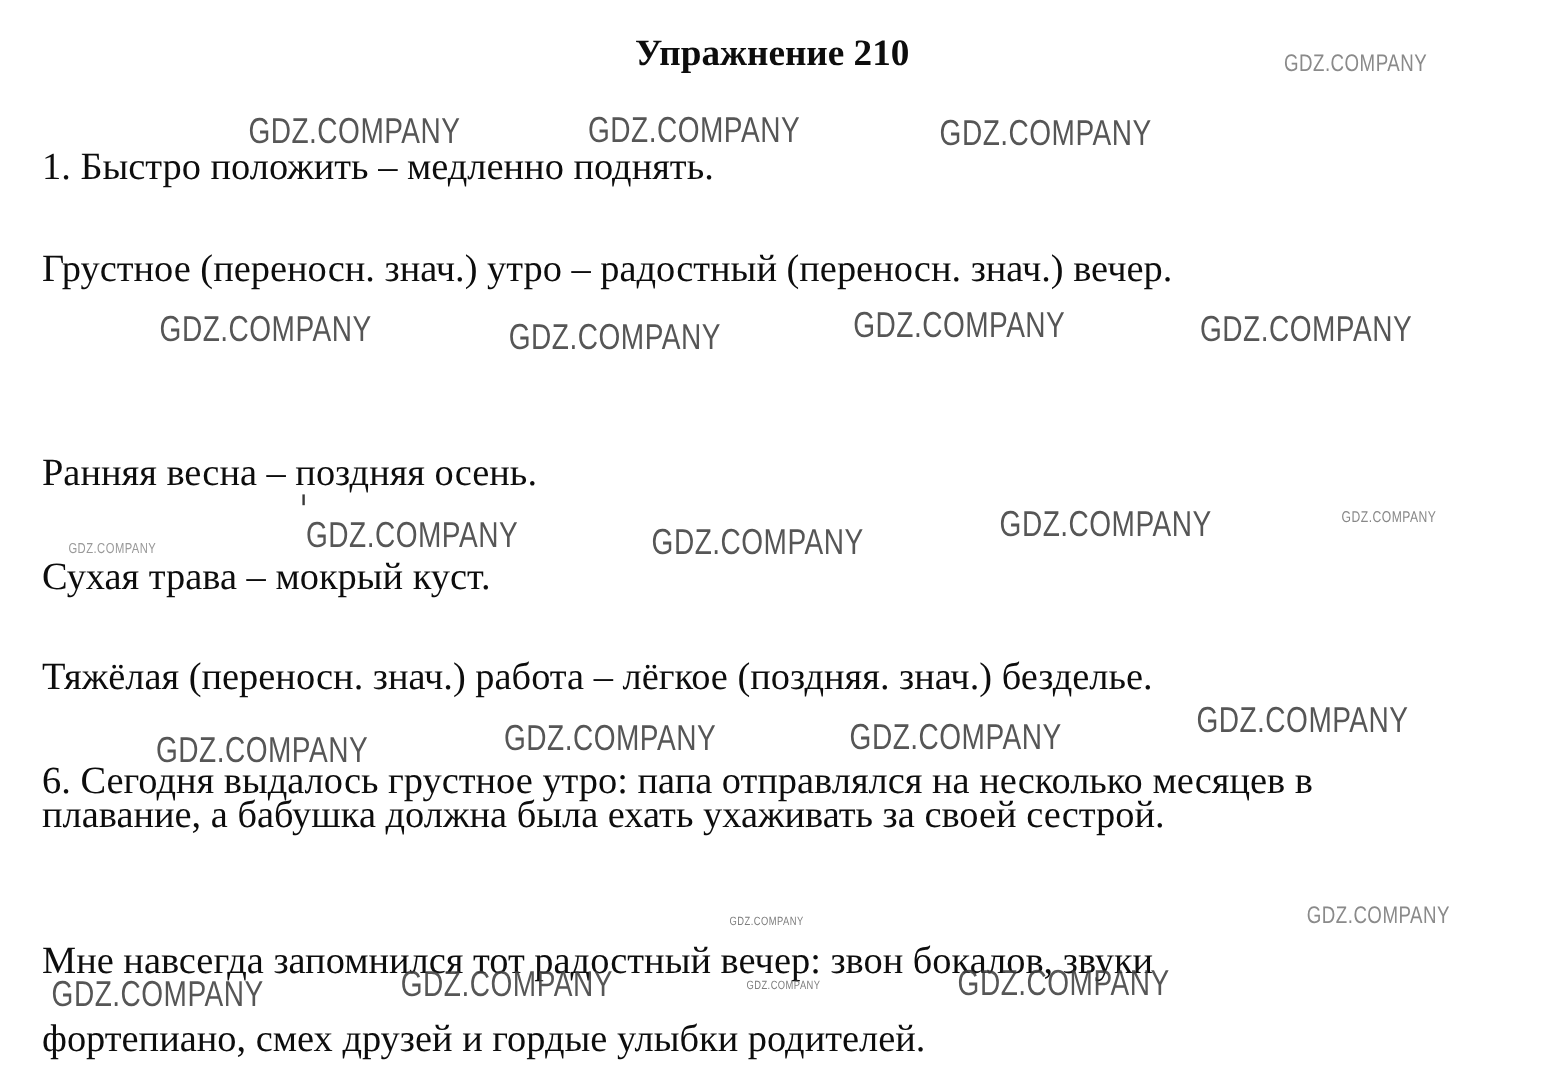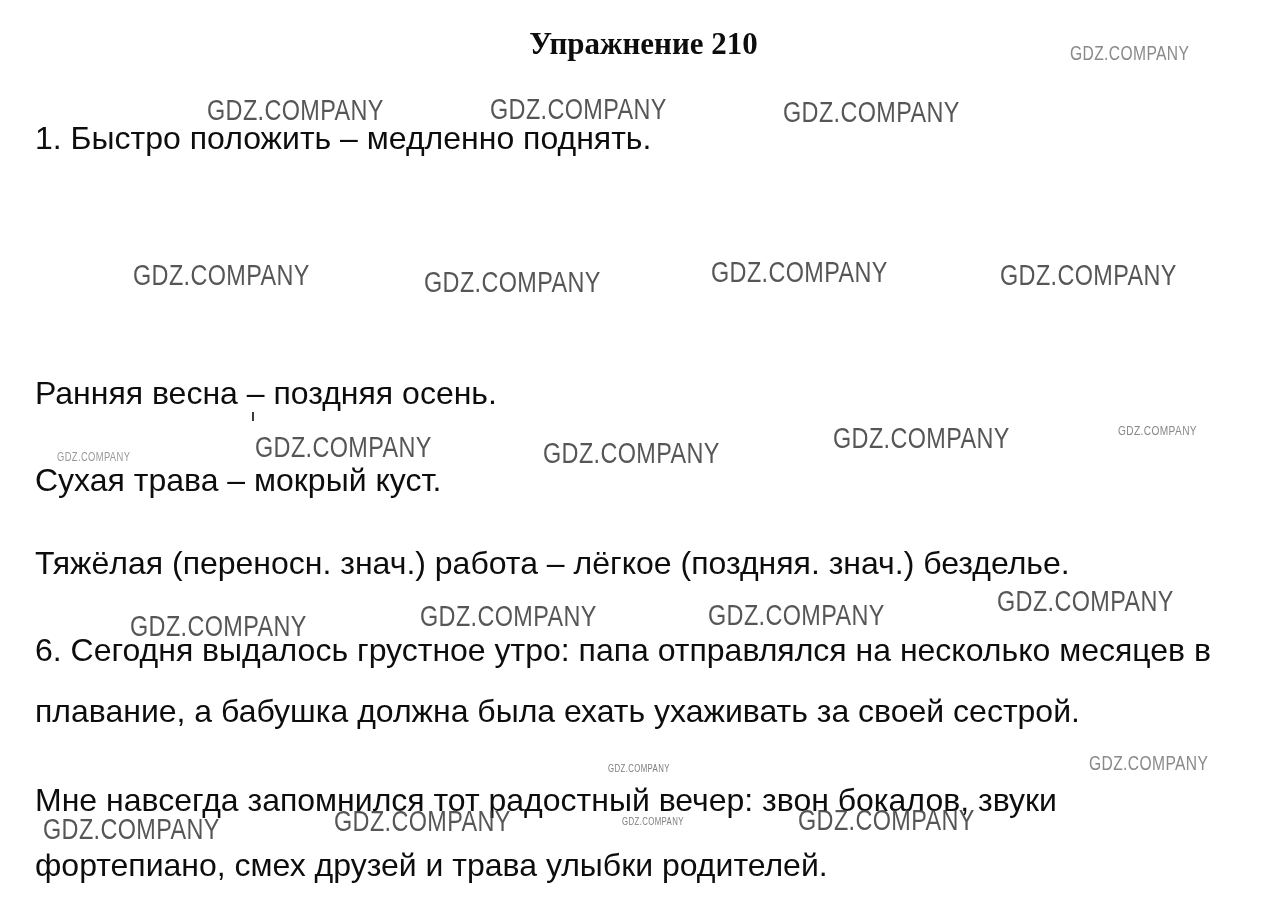--- a/index.html
+++ b/index.html
@@ -24,21 +24,21 @@
     font-family: "Liberation Serif", serif;
     font-size: 31px;
     font-weight: bold;
     color: #0d0d0d;
     margin: 0;
   }
   .tline {
     position: absolute;
     left: 35px;
     white-space: nowrap;
-    font-family: Liberation Sans, sans-serif;
+    font-family: Liberation Serif, serif;
     font-size: 32px;
     line-height: 1.15;
     color: #0d0d0d;
   }
   .wm {
     position: absolute;
     font-family: "Liberation Sans", sans-serif;
     font-weight: 400;
     line-height: 1;
     white-space: nowrap;
@@ -61,27 +61,28 @@
   }
 </style>
 </head>
 <body>
 
 <div class="page">
 
   <h1 class="title">Упражнение 210</h1>
 
   <div class="tline" style="top:120px">1. Быстро положить – медленно поднять.</div>
+  <div class="tline" style="top:205px">Грустное (переносн. знач.) утро – радостный (переносн. знач.) вечер.</div>
   <div class="tline" style="top:375px">Ранняя весна – поздняя осень.</div>
   <div class="tline" style="top:462px">Сухая трава – мокрый куст.</div>
   <div class="tline" style="top:545px">Тяжёлая (переносн. знач.) работа – лёгкое (поздняя. знач.) безделье.</div>
   <div class="tline" style="top:632px">6. Сегодня выдалось грустное утро: папа отправлялся на несколько месяцев в</div>
-  <div class="tline" style="top:693px">плавание, а бабушка должна была ехать ухаживать за своей сестрой.</div>
+  <div class="tline" style="top:660px">плавание, а бабушка должна была ехать ухаживать за своей сестрой.</div>
   <div class="tline" style="top:782px">Мне навсегда запомнился тот радостный вечер: звон бокалов, звуки</div>
-  <div class="tline" style="top:847px">фортепиано, смех друзей и трава улыбки родителей.</div>
+  <div class="tline" style="top:847px">фортепиано, смех друзей и гордые улыбки родителей.</div>
 
   <span class="wm wm-gray" style="left:1070px; top:43px">GDZ.COMPANY</span>
 
   <span class="wm wm-dark" style="left:207px;  top:95px">GDZ.COMPANY</span>
   <span class="wm wm-dark" style="left:490px;  top:94px">GDZ.COMPANY</span>
   <span class="wm wm-dark" style="left:783px;  top:97px">GDZ.COMPANY</span>
 
   <span class="wm wm-dark" style="left:133px;  top:260px">GDZ.COMPANY</span>
   <span class="wm wm-dark" style="left:424px;  top:267px">GDZ.COMPANY</span>
   <span class="wm wm-dark" style="left:711px;  top:257px">GDZ.COMPANY</span>

